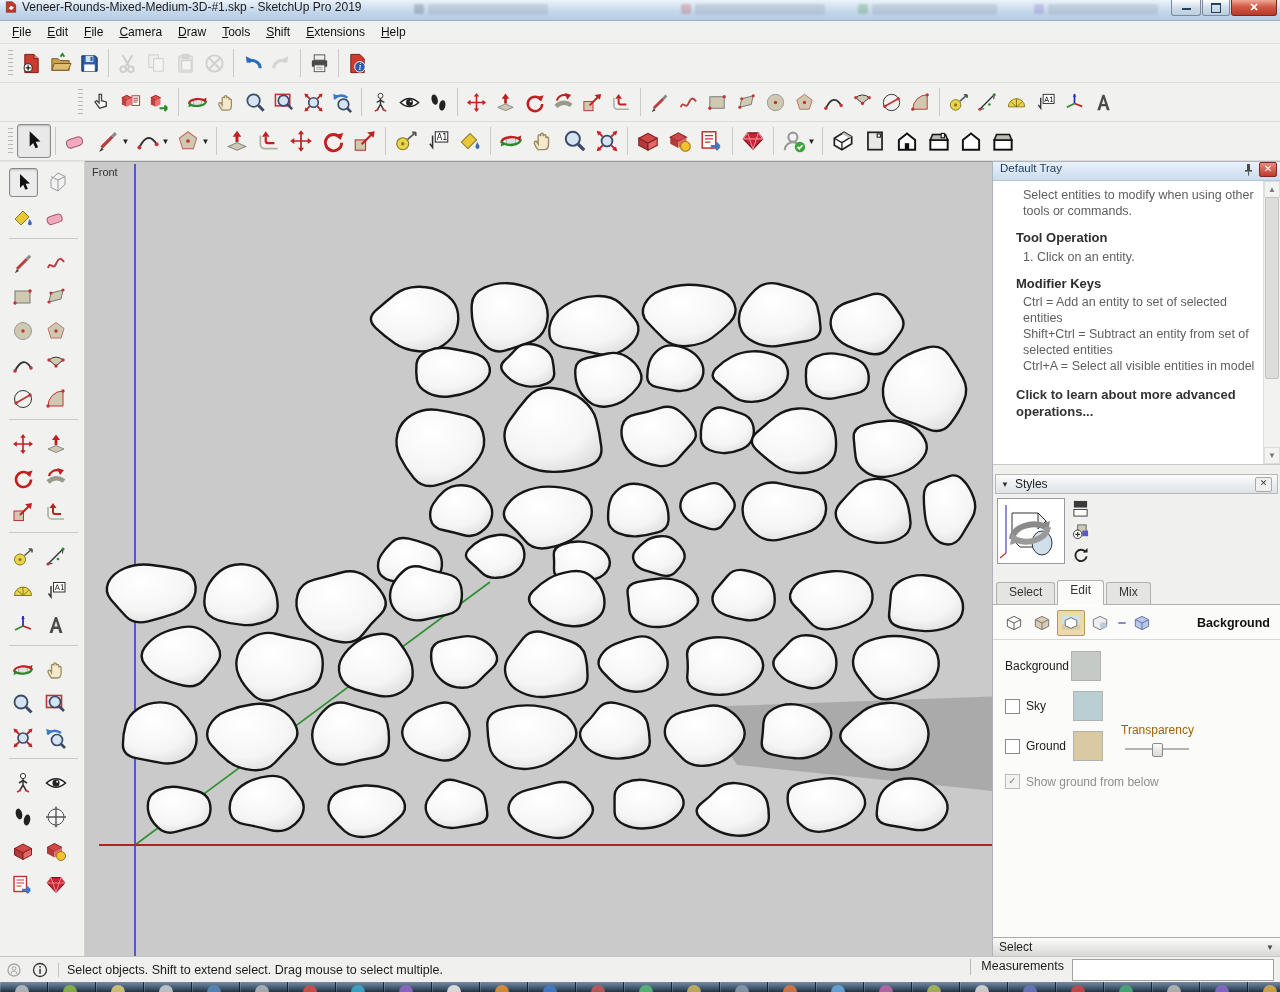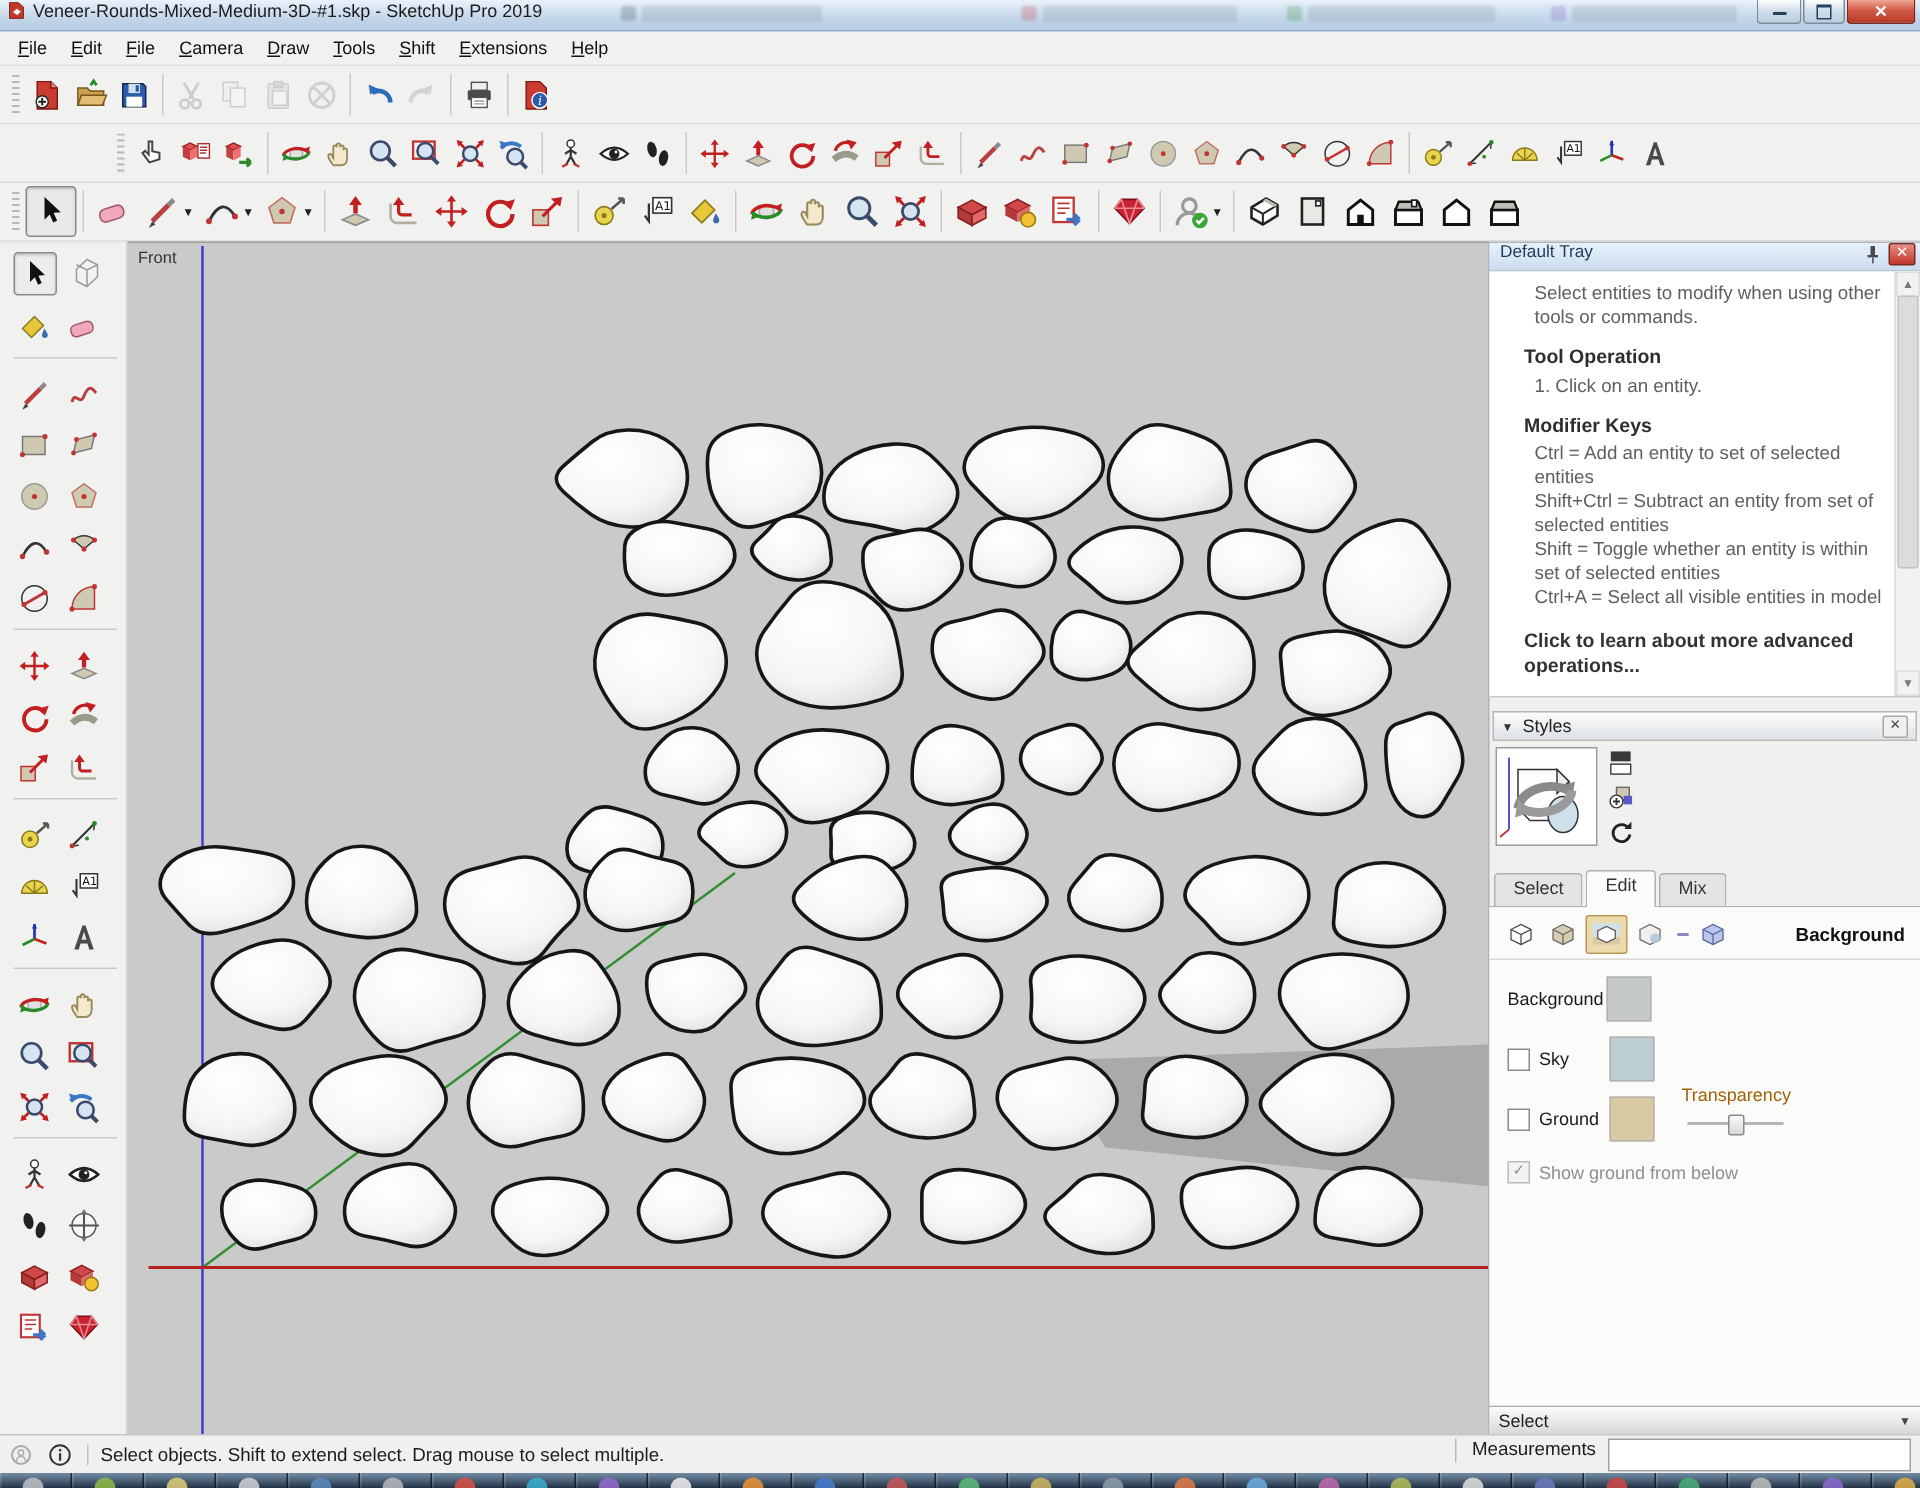--- a/index.html
+++ b/index.html
@@ -1177,21 +1177,20 @@
       </div>
 
       <div class="instructor">
         <div class="instr-txt" id="instr">
             <p>Select entities to modify when using other tools or commands.</p>
             <h4>Tool Operation</h4>
             <p>1. Click on an entity.</p>
             <h4>Modifier Keys</h4>
             <p>Ctrl = Add an entity to set of selected entities</p>
             <p>Shift+Ctrl = Subtract an entity from set of selected entities</p>
-            <p>Shift = Toggle whether an entity is within set of selected entities</p>
             <p>Ctrl+A = Select all visible entities in model</p>
             <p class="instr-more">Click to learn about more advanced operations...</p>
           </div>
         <div class="vscroll">
           <div class="varrow">▲</div>
           <div class="vthumb"></div>
           <div class="varrow down">▼</div>
         </div>
       </div>
 

